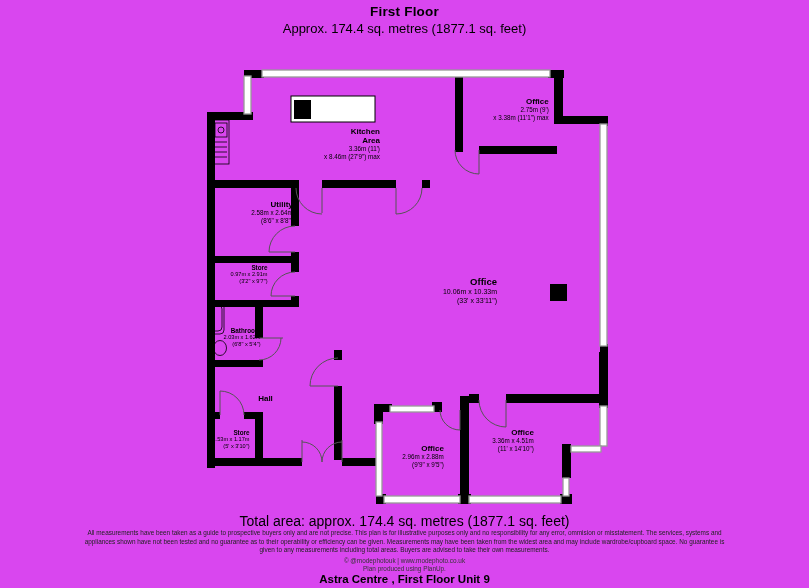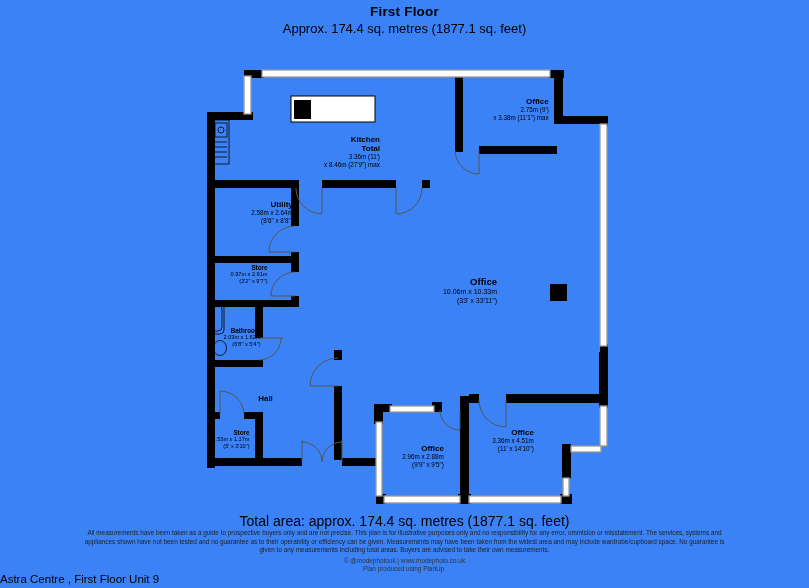--- a/index.html
+++ b/index.html
@@ -1,34 +1,34 @@
 <!DOCTYPE html>
 <html><head>
 <meta charset="utf-8">
 <style>
   html,body{margin:0;padding:0;background:#fff;}
   body{width:809px;height:588px;font-family:"Liberation Sans",sans-serif;color:#000;}
-  .canvas{position:relative;width:809px;height:588px;background:#3b82f6;overflow:hidden;}
+  .canvas{position:relative;width:809px;height:588px;background:#d946ef;overflow:hidden;}
   svg.plan{position:absolute;left:0;top:0;}
   .hdr{position:absolute;left:0;top:4px;width:100%;text-align:center;}
   .hdr-title{font-size:13.5px;font-weight:bold;letter-spacing:.2px;}
   .hdr-sub{font-size:13px;margin-top:2px;}
   .room-label{position:absolute;transform:translateX(-50%);text-align:right;white-space:nowrap;}
   .rname{font-weight:bold;font-size:8px;line-height:1.15;}
   .rdim{font-size:6.3px;line-height:1.25;}
   .big .rname{font-size:9.5px;}
   .big .rdim{font-size:7px;}
   .sm .rname{font-size:6.3px;}
   .sm .rdim{font-size:5.6px;}
   .ftr-total{position:absolute;left:0;top:513px;width:100%;text-align:center;font-size:14px;}
   .ftr-disclaimer{position:absolute;left:50%;top:529px;width:650px;transform:translateX(-50%);
     text-align:center;font-size:6.4px;line-height:1.35;color:#222;}
   .ftr-credit{position:absolute;left:0;width:100%;text-align:center;font-size:6.4px;color:#333;}
   .c1{top:557px;} .c2{top:565px;}
-  .ftr-property{position:absolute;left:0;top:573px;width:100%;font-size:11.5px;font-weight:normal;}
+  .ftr-property{position:absolute;left:0;top:573px;width:100%;text-align:center;font-size:11.5px;font-weight:bold;}
 </style>
 </head>
 <body>
 
 <div class="canvas">
 
   <div class="hdr">
     <div class="hdr-title">First Floor</div>
     <div class="hdr-sub">Approx. 174.4 sq. metres (1877.1 sq. feet)</div>
   </div>
@@ -160,23 +160,23 @@
         <rect x="211" y="305" width="11" height="26" rx="4"></rect>
       </g>
       <g fill="none" stroke="#000" stroke-width="0.8">
         <rect x="209" y="341" width="5" height="14"></rect>
         <ellipse cx="220" cy="348" rx="6.5" ry="7.5"></ellipse>
       </g>
       <rect x="550" y="284" width="17" height="17" fill="#000"></rect>
     </g>
   </svg>
 
-  <div class="room-label" style="left:352px;top:127px;margin-top:8px;">
+  <div class="room-label" style="left:352px;top:127px;">
     <div class="rname">Kitchen</div>
-    <div class="rname">Total</div>
+    <div class="rname">Area</div>
     <div class="rdim">3.36m (11')</div>
     <div class="rdim">x 8.46m (27'9") max</div>
   </div>
 
   <div class="room-label" style="left:521px;top:97px;">
     <div class="rname">Office</div>
     <div class="rdim">2.75m (9')</div>
     <div class="rdim">x 3.38m (11'1") max</div>
   </div>
 

